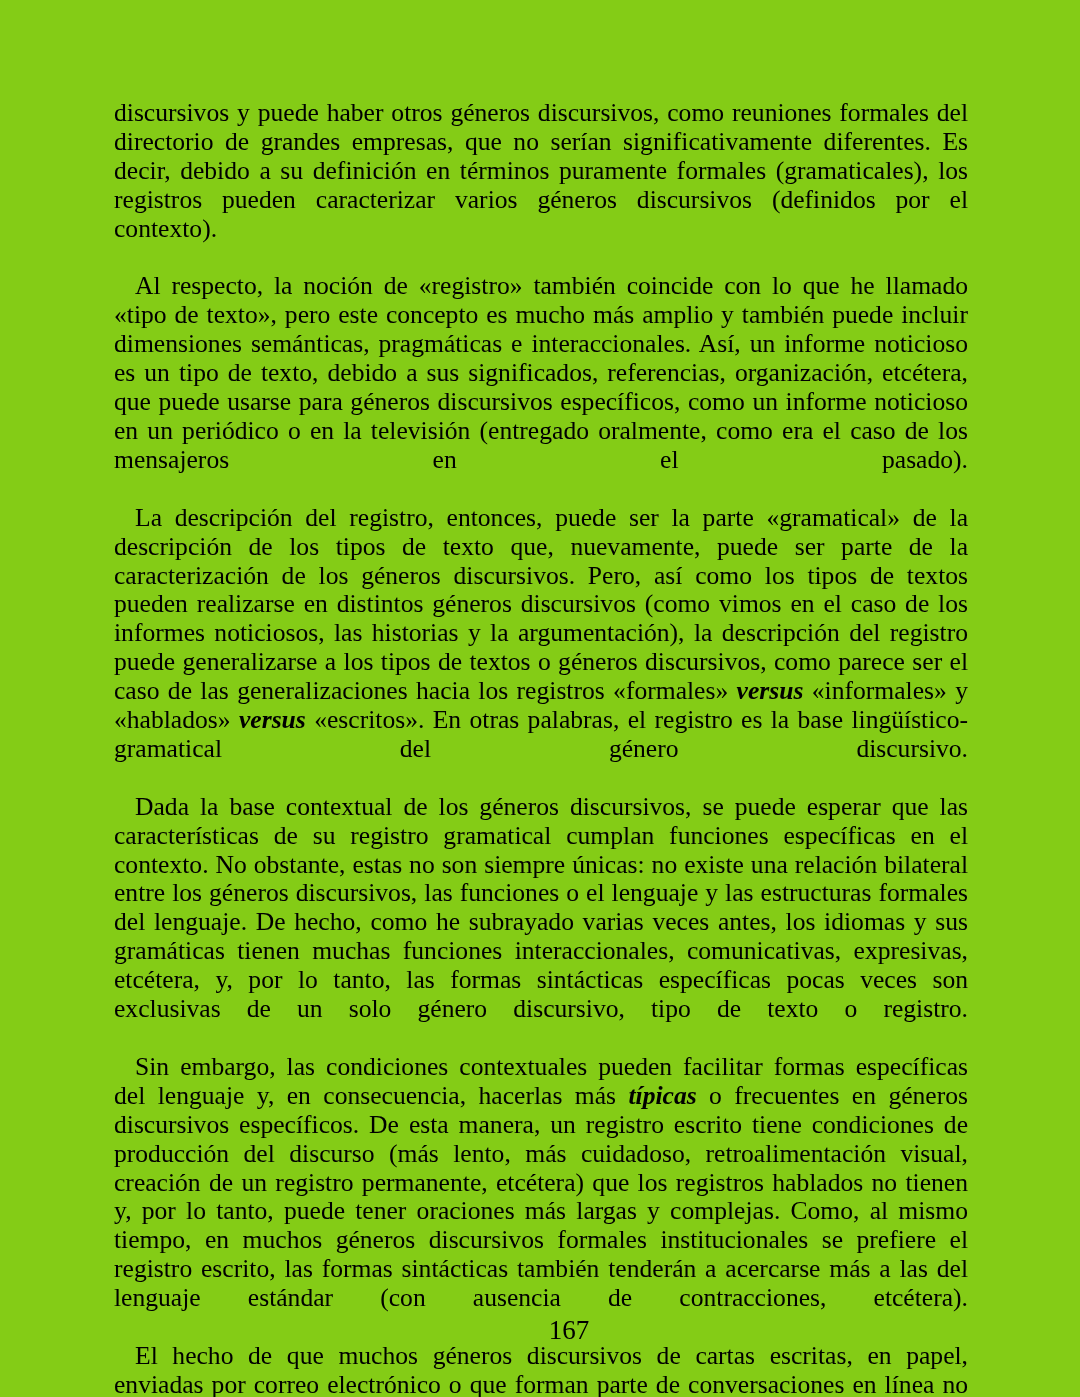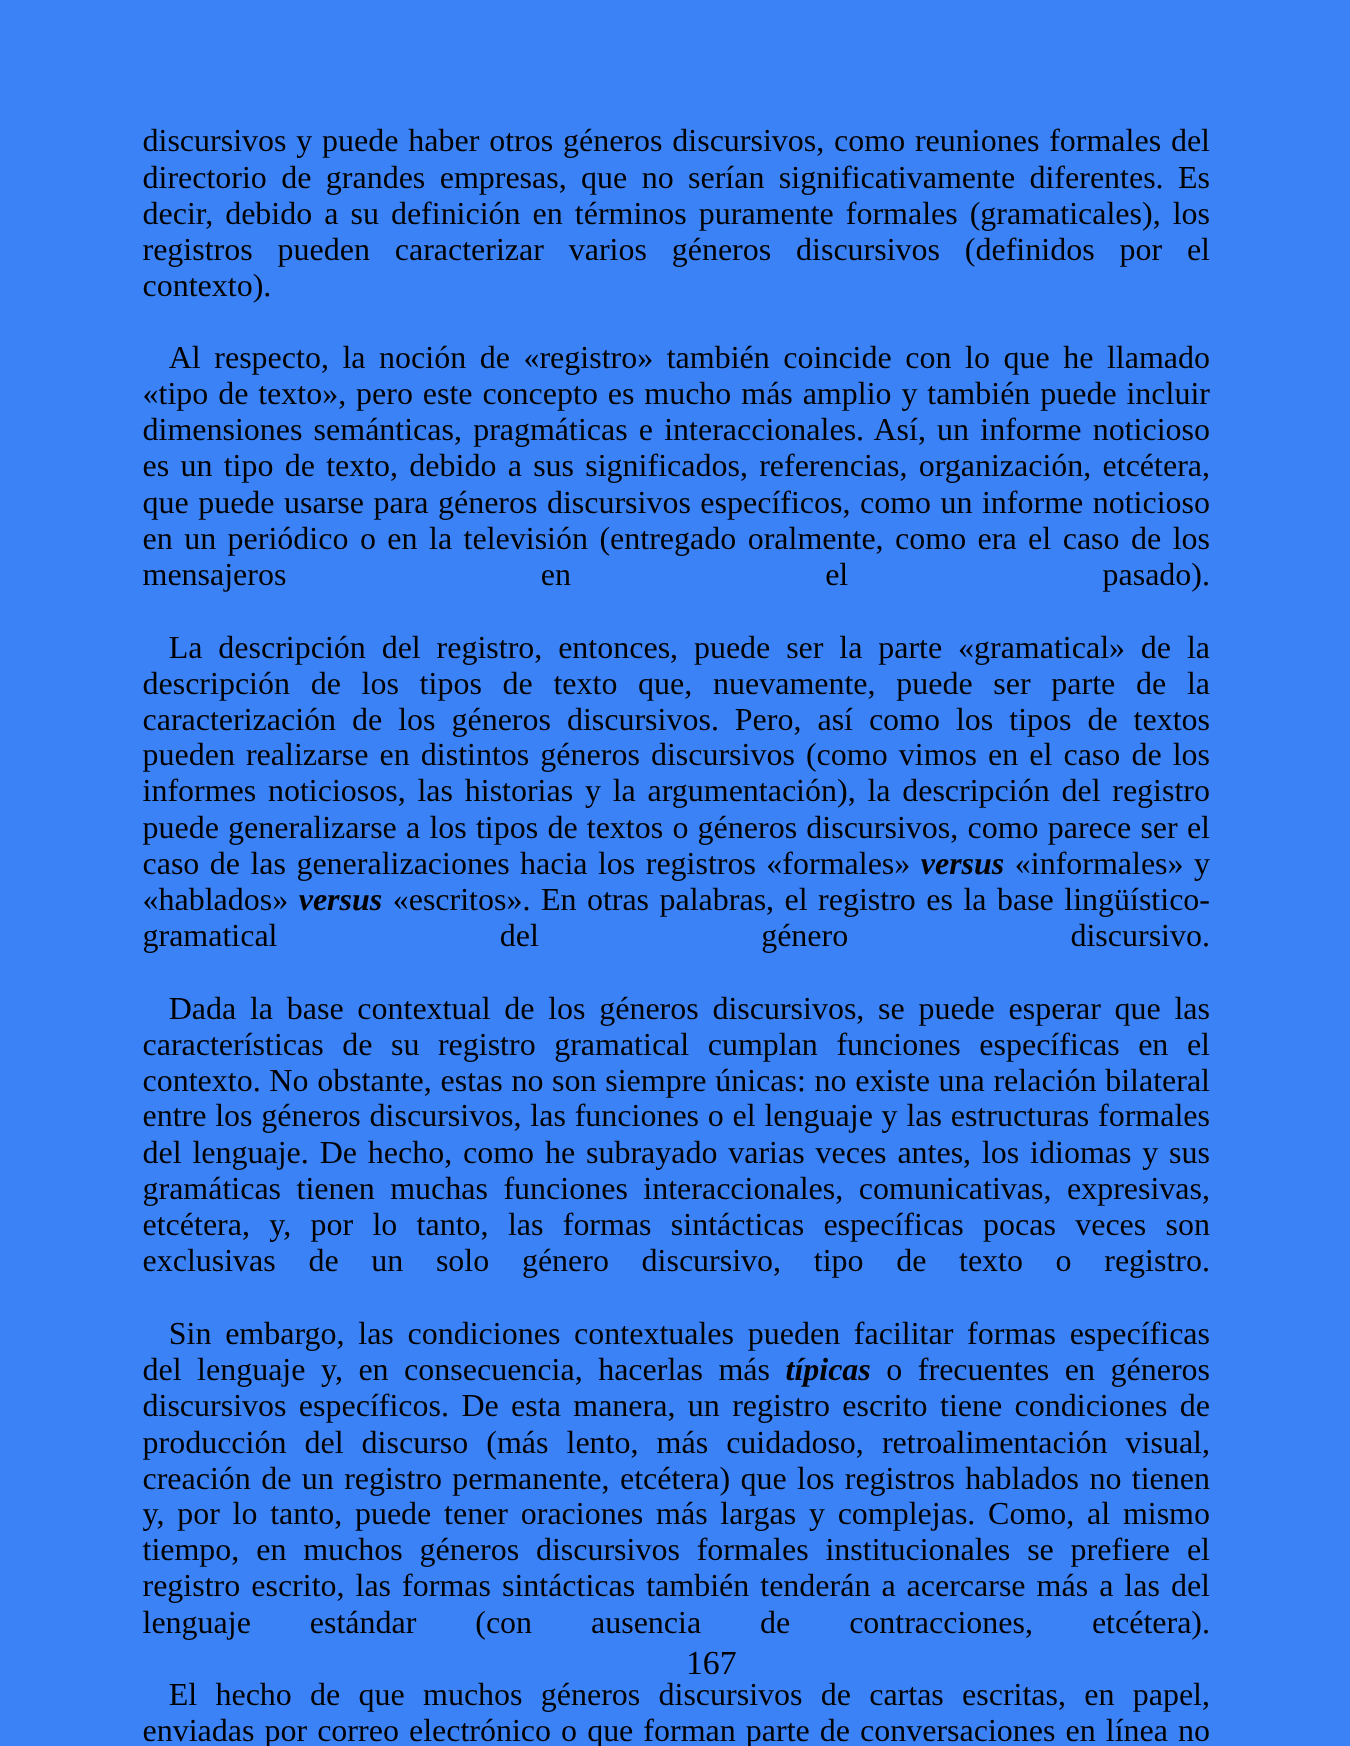--- a/index.html
+++ b/index.html
@@ -12,21 +12,21 @@
   body {
     font-family: "Liberation Serif", "DejaVu Serif", serif;
     color: #000000;
   }
 
   .page {
     position: relative;
     width: 1080px;
     height: 1397px;
     margin: 0 auto;
-    background: #3b82f6;
+    background: #84cc16;
     box-sizing: border-box;
     overflow: hidden;
   }
 
   .text-column {
     position: absolute;
     left: 114px;
     top: 99px;
     width: 854px;
   }

